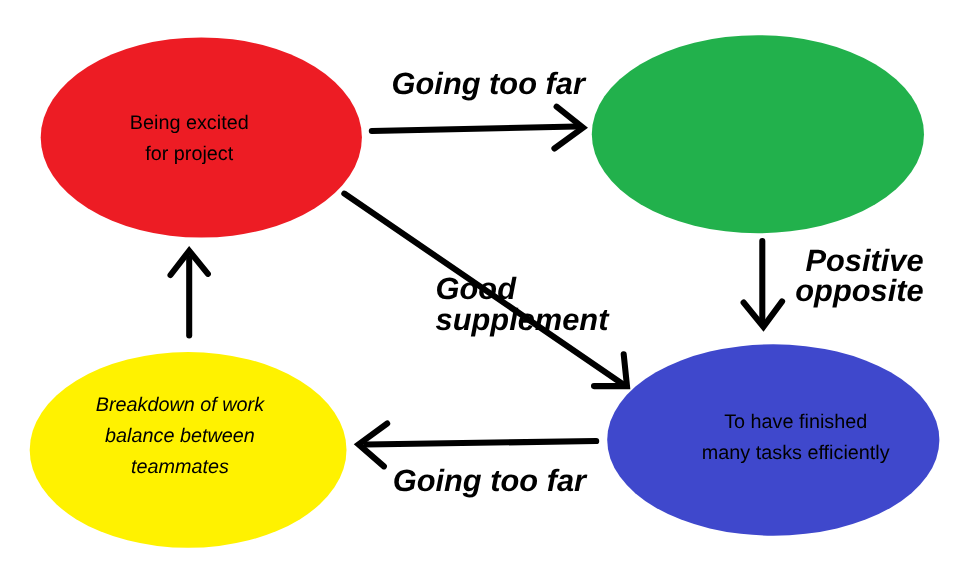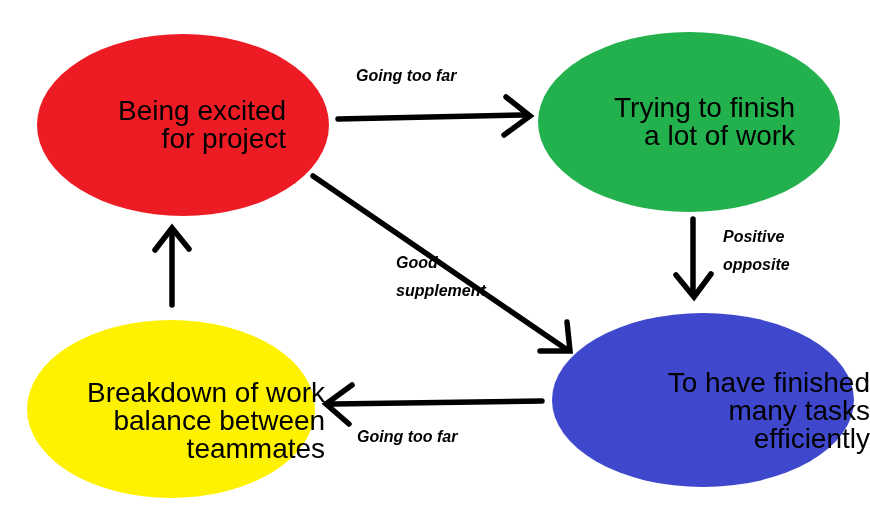--- a/index.html
+++ b/index.html
@@ -16,29 +16,29 @@
     overflow: hidden;
   }
   .canvas svg {
     position: absolute;
     left: 0;
     top: 0;
   }
   .node-label {
     position: absolute;
     color: #000000;
-    font-size: 28px;
+    font-size: 18px;
     line-height: 28px;
     white-space: pre-line;
-    text-align: right;
+    text-align: center;
   }
   .edge-label {
     position: absolute;
     color: #000000;
-    font-size: 16px;
+    font-size: 28px;
     line-height: 28px;
     font-style: italic;
     font-weight: 600;
     white-space: pre-line;
     text-align: left;
   }
 </style>
 </head>
 <body>
 
@@ -73,33 +73,31 @@
 
     <g stroke-width="5.5" stroke-linecap="round" fill="none" stroke="#000000">
       <line x1="172" y1="305" x2="172" y2="235"></line>
       <path d="M155,250 L172,228 L189,249"></path>
     </g>
   </svg>
 
   <div class="node-label" style="left:118px; top:97px;">Being excited
 for project</div>
 
-  <div class="node-label" style="left:614px; top:94px;">Trying to finish
-a lot of work</div>
 
   <div class="node-label" style="left:606px; top:369px;margin-left:32px;">To have finished
 many tasks efficiently</div>
 
-  <div class="node-label" style="left:87px; top:379px;">Breakdown of work
+  <div class="node-label" style="left:87px; top:354px;font-style:italic;">Breakdown of work
 balance between
 teammates</div>
 
   <div class="edge-label" style="left:356px; top:62px;">Going too far</div>
 
-  <div class="edge-label" style="left:723px; top:223px;">Positive
+  <div class="edge-label" style="left:723px; top:223px;text-align:right;">Positive
 opposite</div>
 
   <div class="edge-label" style="left:348px; top:249px;margin-left:48px;">Good
 supplement</div>
 
   <div class="edge-label" style="left:357px; top:423px;">Going too far</div>
 
 
 </div>
 

